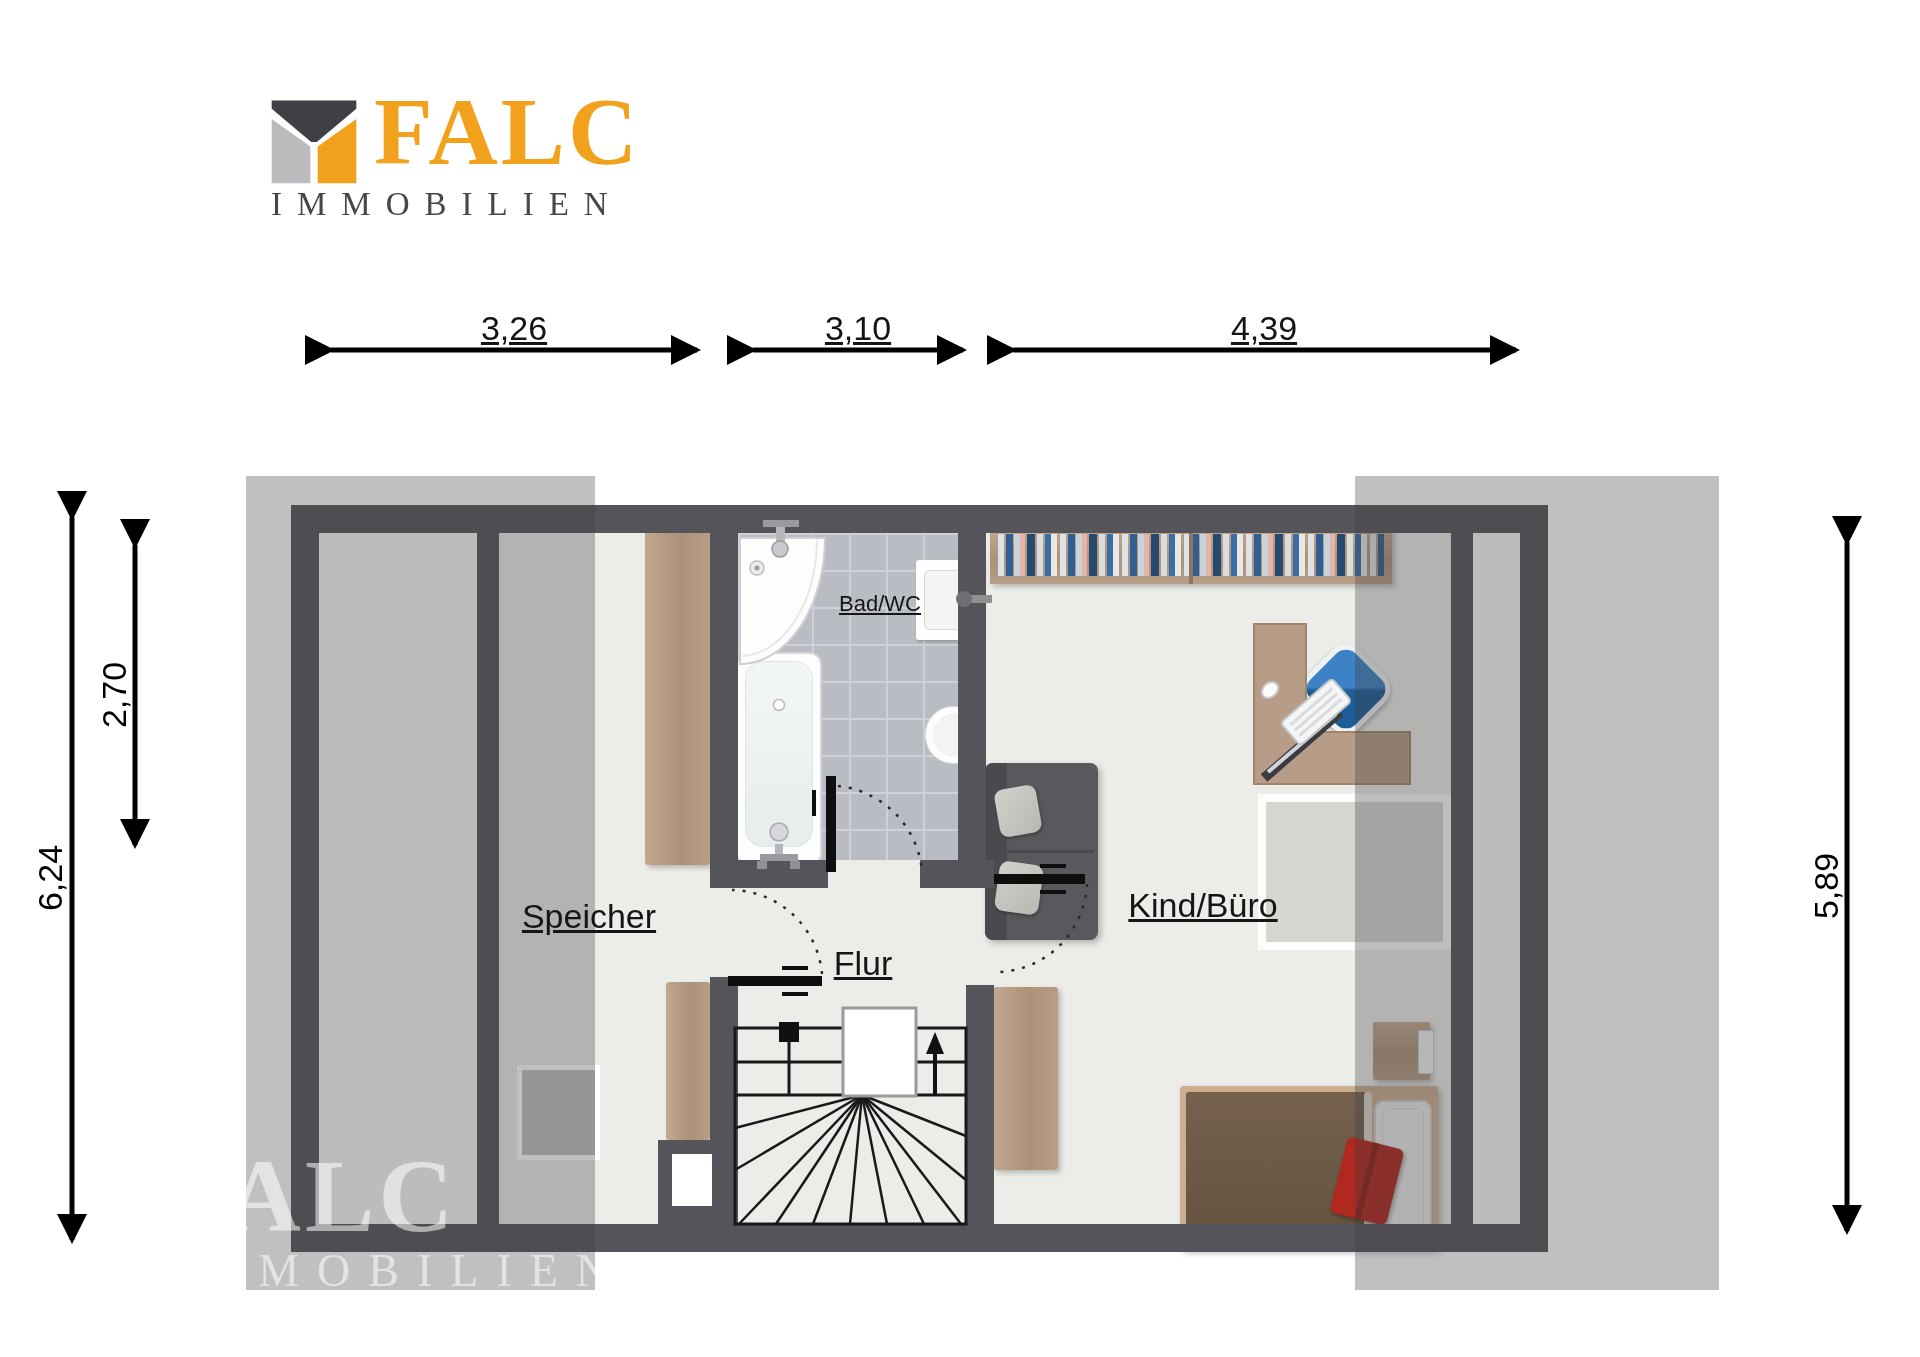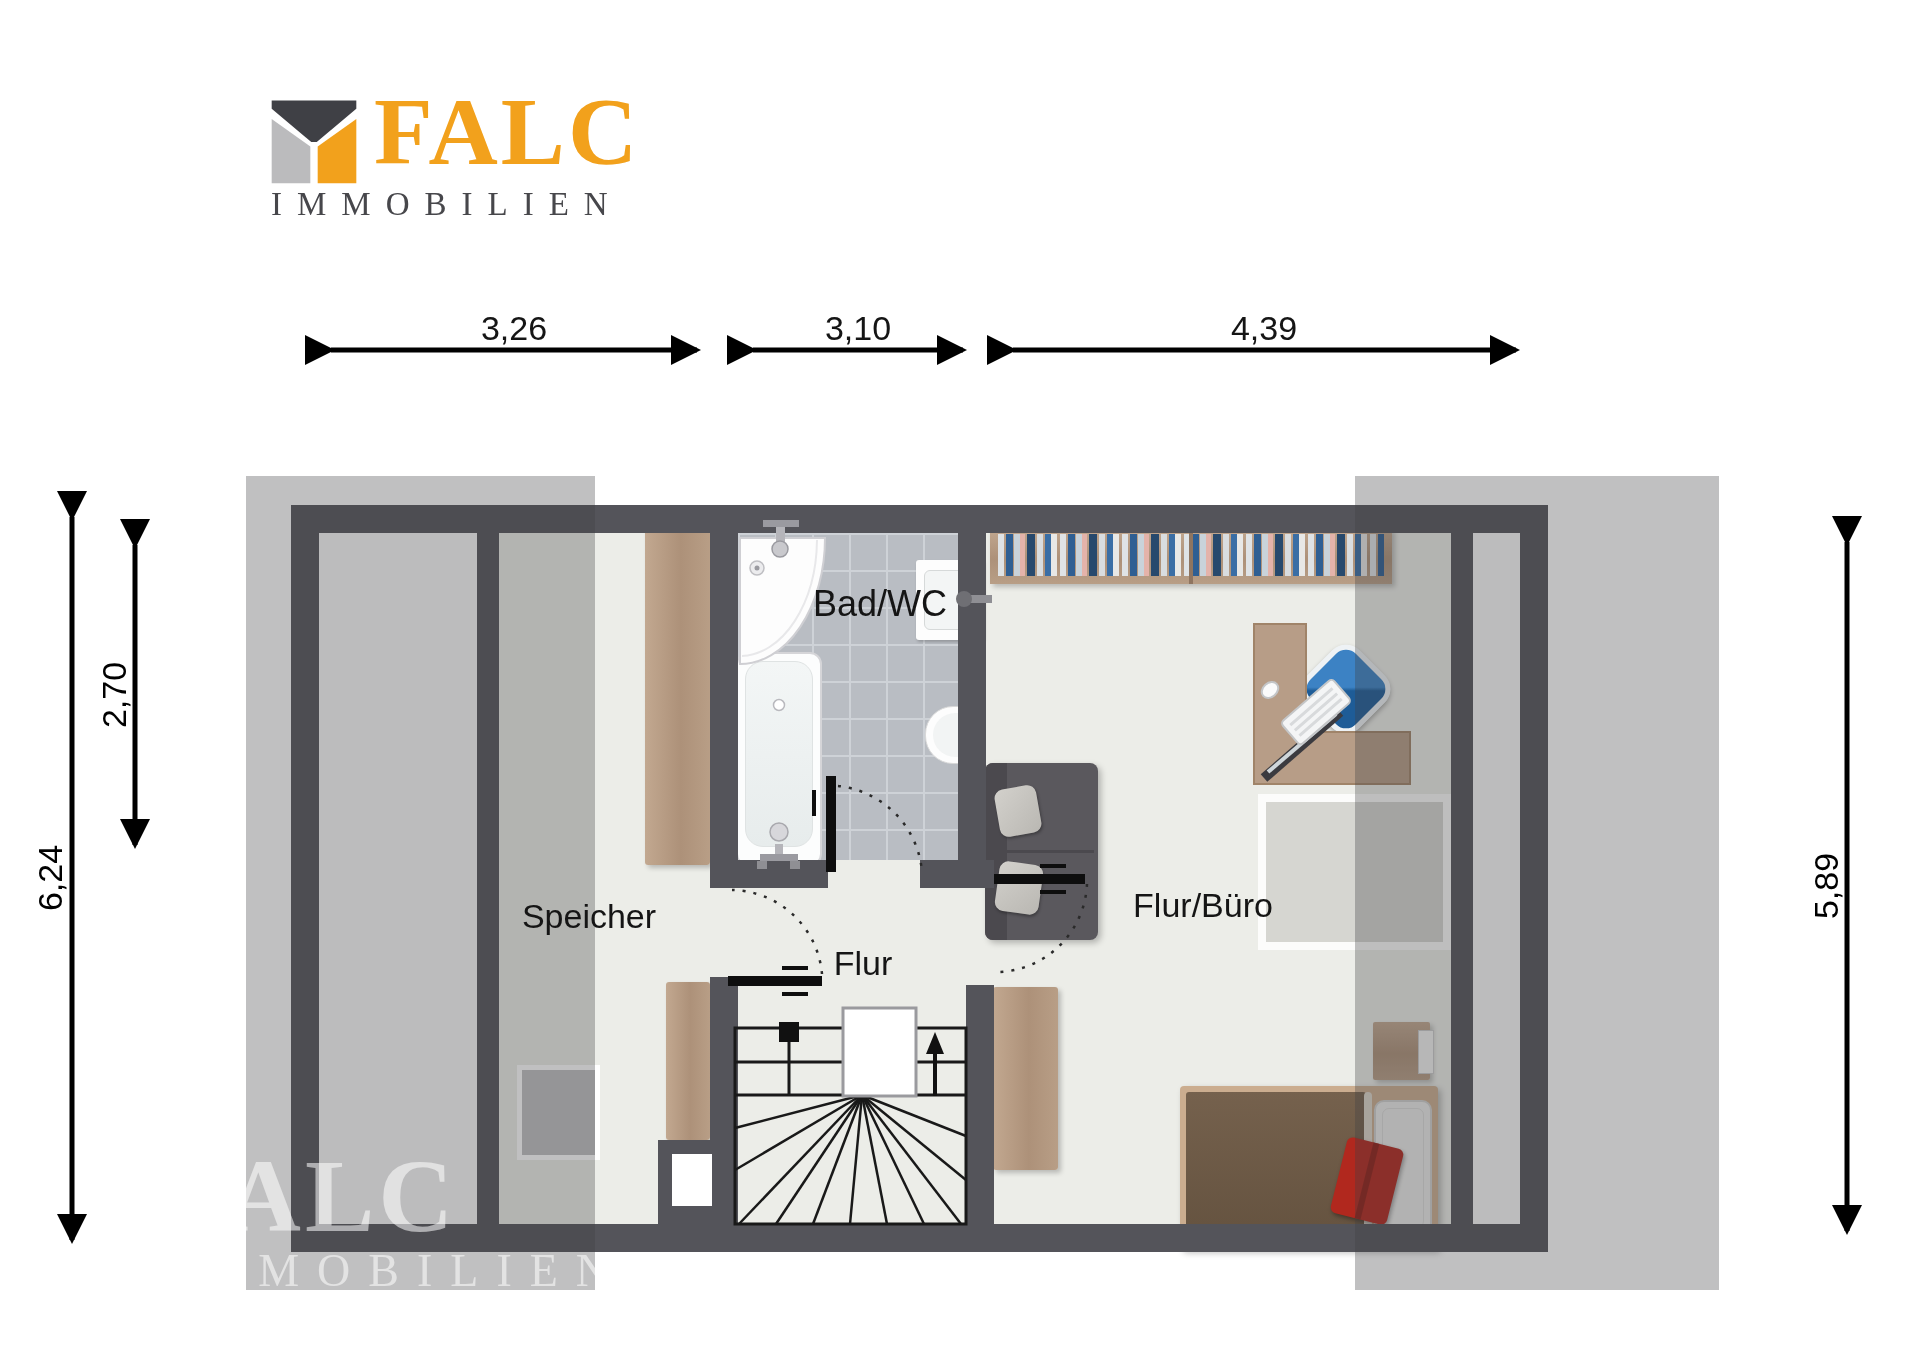--- a/index.html
+++ b/index.html
@@ -69,22 +69,22 @@
   .door-leaf{position:absolute;background:#0E0E0E;}
   .handle{position:absolute;background:#0E0E0E;}
   
   .overlay{position:absolute;background:rgba(64,64,68,0.33);overflow:hidden;z-index:6;}
   .wm1{position:absolute;left:-80px;top:668px;font-family:"Liberation Serif",serif;font-weight:bold;
       font-size:104px;line-height:104px;color:rgba(255,255,255,0.55);letter-spacing:4px;}
   .wm2{position:absolute;left:-80px;top:772px;font-family:"Liberation Serif",serif;
       font-size:46px;line-height:46px;color:rgba(255,255,255,0.55);letter-spacing:18px;}
   
   .label{position:absolute;width:240px;height:40px;text-align:center;font-size:34px;line-height:40px;
-      color:#151515;z-index:8;}
-  .label.small{font-size:36px;}
+      color:#151515;z-index:8;text-decoration:underline;}
+  .label.small{font-size:22px;}
   .vlabel{position:absolute;width:140px;height:40px;text-align:center;font-size:34px;line-height:40px;
       color:#000;transform:rotate(-90deg);z-index:9;}
   svg.vec{position:absolute;left:0;top:0;z-index:4;pointer-events:none;}
   svg.dims{position:absolute;left:0;top:0;z-index:9;pointer-events:none;}
 </style>
 </head>
 <body>
 
 <div class="stage">
 
@@ -245,21 +245,21 @@
 
   <div class="overlay" style="left:246px;top:476px;width:349px;height:814px;">
     <div class="wm1">FALC</div>
     <div class="wm2">IMMOBILIEN</div>
   </div>
   <div class="overlay" style="left:1355px;top:476px;width:364px;height:814px;"></div>
 
   <div class="label" style="left:469px;top:896px;">Speicher</div>
   <div class="label small" style="left:760px;top:584px;">Bad/WC</div>
   <div class="label" style="left:743px;top:943px;">Flur</div>
-  <div class="label" style="left:1083px;top:885px;">Flur/Büro</div>
+  <div class="label" style="left:1083px;top:885px;">Kind/Büro</div>
 
   <svg class="dims" width="1920" height="1357">
     <defs>
       <marker id="ah" markerWidth="6" markerHeight="6" refX="5.2" refY="3" orient="auto" markerUnits="strokeWidth">
         <path d="M0,0 L6,3 L0,6 Z" fill="#000"></path>
       </marker>
     </defs>
     <g stroke="#000" stroke-width="5">
       <line x1="331" y1="350" x2="697" y2="350" marker-start="url(#ah)" marker-end="url(#ah)" transform="rotate(180 514 350) rotate(180 514 350)"></line>
       <line x1="753" y1="350" x2="963" y2="350" marker-start="url(#ah)" marker-end="url(#ah)"></line>

